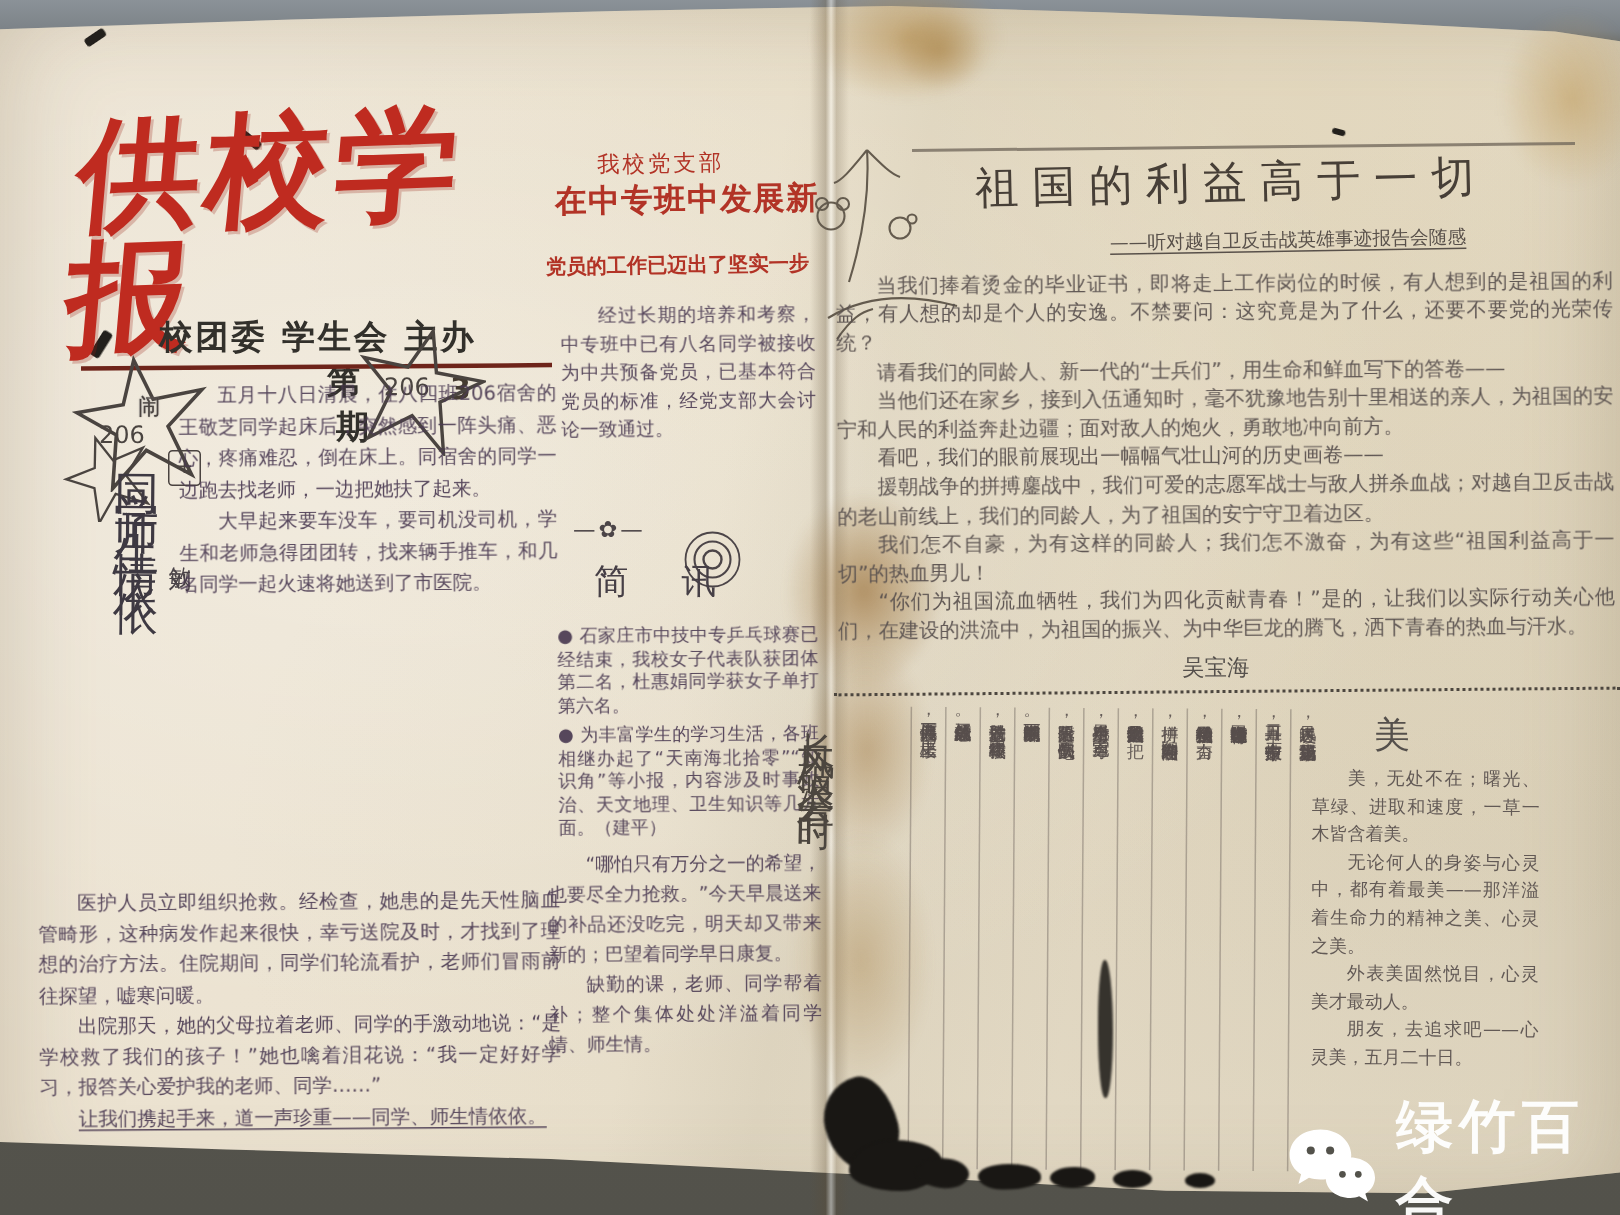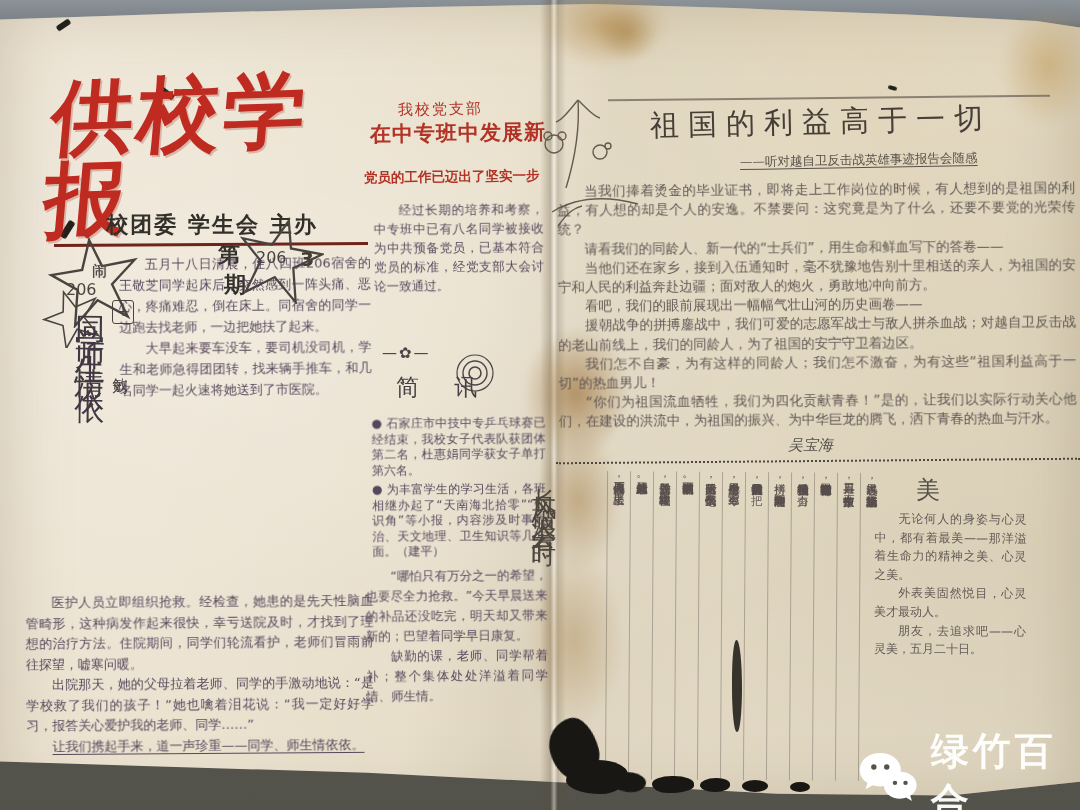--- a/index.html
+++ b/index.html
@@ -73,21 +73,21 @@
   
   .top-rule{left:608px;top:97px;width:442px;height:1.5px;background:rgba(110,100,88,.75);transform:rotate(-.6deg);}
   .flower-doodle{left:538px;top:92px;}
   .headline{left:650px;top:102px;width:380px;font-size:29px;letter-spacing:9px;color:#473f37;
     transform:rotate(-1.3deg);font-weight:500;}
   .subtitle{left:740px;top:152px;font-size:12.5px;color:#58504a;text-decoration:underline;
     text-underline-offset:3px;transform:rotate(-1deg);}
   .rbody{left:558px;top:180px;width:518px;height:256px;font-size:13.5px;line-height:19.2px;
     color:rgba(88,80,78,.95);text-align:justify;transform:rotate(-.4deg);filter:blur(.2px);}
   .rbody p{margin:0;text-indent:2em;}
-  .signature{left:788px;top:436px;font-size:15px;color:#55504c;font-style:italic;}
+  .signature{left:788px;top:436px;font-size:15px;color:#55504c;}
   .dotted{left:556px;top:460px;width:524px;border-top:2px dotted #4c463f;transform:rotate(-.5deg);}
   .motto{left:526px;top:468px;height:276px;writing-mode:vertical-rl;font-size:25px;letter-spacing:9px;
     color:#4c463f;transform:rotate(1deg);}
   .vcols{left:584px;top:472px;width:296px;height:308px;writing-mode:vertical-rl;
     font-size:11.5px;color:rgba(88,79,77,.9);transform:rotate(.4deg);}
   .vcol{border-left:1px solid rgba(95,85,80,.4);padding:2px 3px 2px 4px;margin-left:2px;line-height:13px;}
   .essay-title{left:916px;top:474px;font-size:24px;color:#55504c;letter-spacing:2px;}
   .essay{left:874px;top:510px;width:152px;height:242px;font-size:12px;line-height:18.6px;
     color:rgba(88,79,77,.92);text-align:justify;transform:rotate(.3deg);}
   .essay p{margin:0;text-indent:2em;}
@@ -225,20 +225,21 @@
     <div class="vcol">个个对手甩在身后，勇夺冠军。</div>
     <div class="vcol">眼看比分落后，队员们毫不气馁，</div>
     <div class="vcol">场下的同学们齐声呐喊助威。</div>
     <div class="vcol">凭着这股拼劲，我校终于夺得团</div>
     <div class="vcol">体总分第三名的好成绩。</div>
     <div class="vcol">愿健儿们再接再厉，更上一层楼。</div>
   </div>
 
   <div class="abs essay-title">美</div>
   <div class="abs essay">
+    <p>美，无处不在；曙光、草绿、进取和速度，一草一木皆含着美。</p>
     <p>无论何人的身姿与心灵中，都有着最美——那洋溢着生命力的精神之美、心灵之美。</p>
     <p>外表美固然悦目，心灵美才最动人。</p>
     <p>朋友，去追求吧——心灵美，五月二十日。</p>
   </div>
 
   <div class="abs blob b1"></div>
   <div class="abs blob b2"></div>
   <div class="abs blob b3"></div>
   <div class="abs blob b4"></div>
   <div class="abs blob b5"></div>

